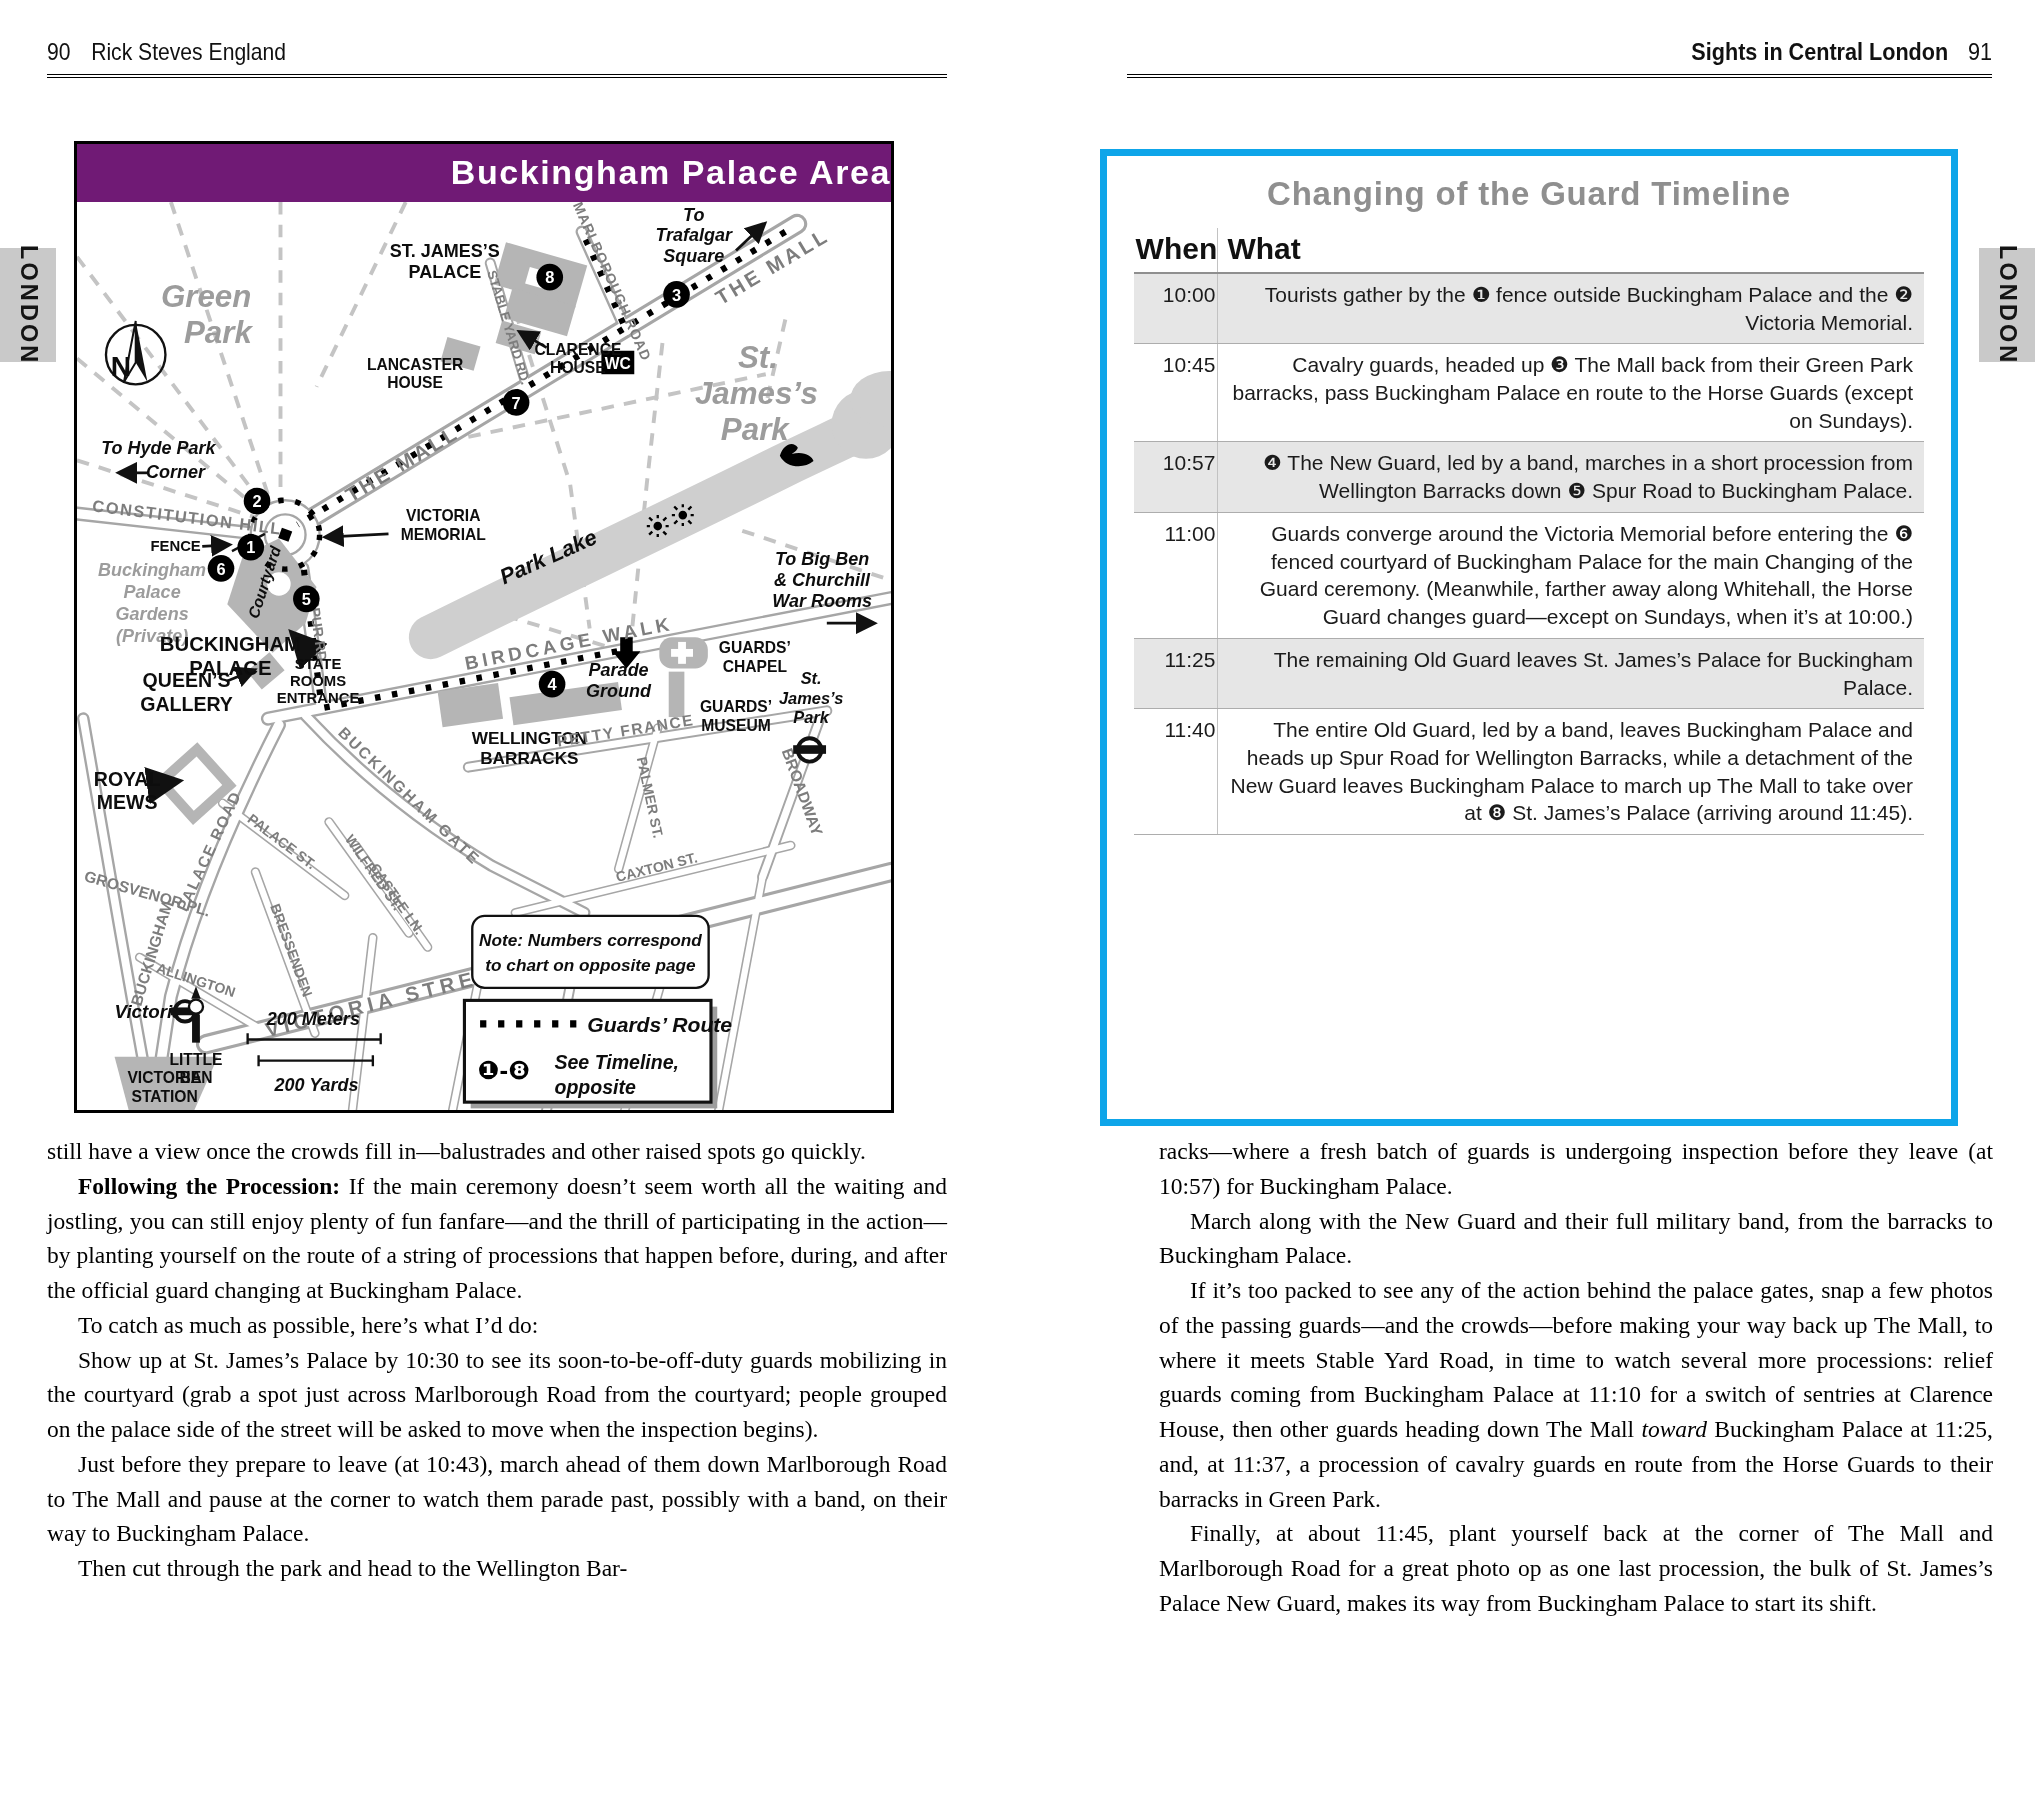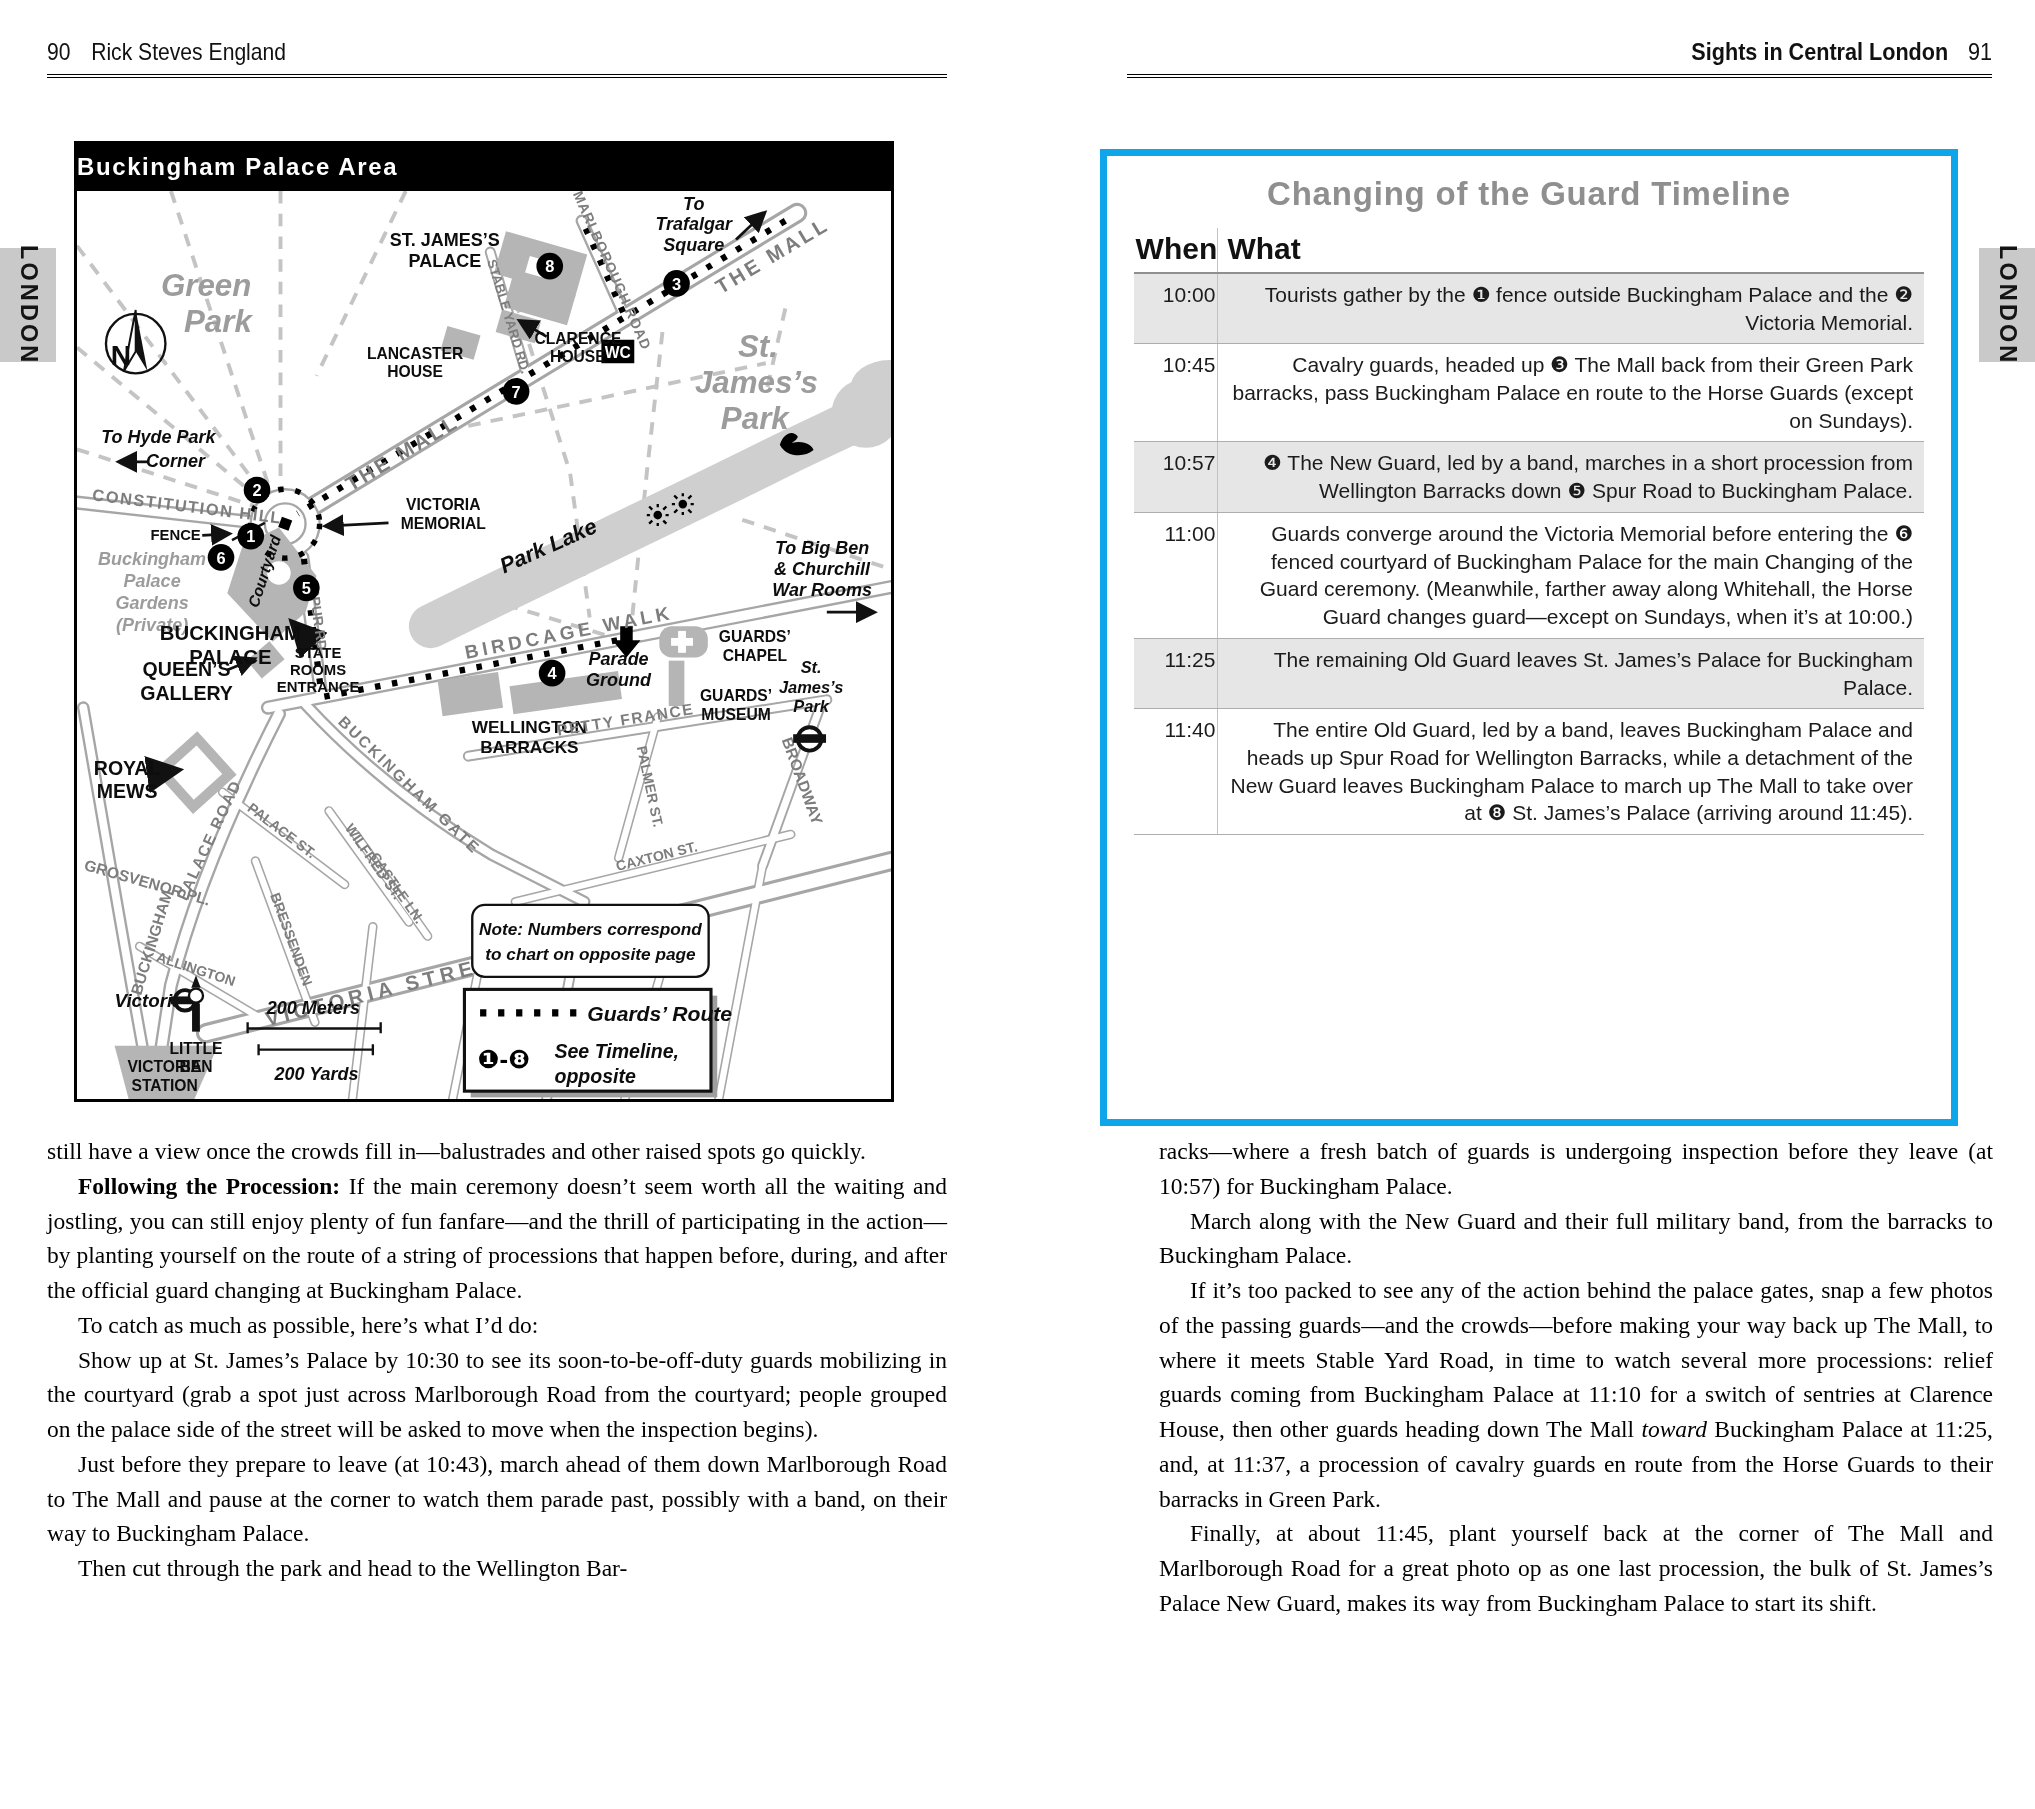--- a/index.html
+++ b/index.html
@@ -16,21 +16,21 @@
   .rule-l { left:47px; width:900px; }
   .rule-r { left:1127px; width:865px; }
 
   
   .tab { position:absolute; top:248px; width:56px; height:114px; background:#c9c9c9; display:flex; align-items:center; justify-content:center; }
   .tab-l { left:0; } .tab-r { left:1979px; }
   .tab span { writing-mode:vertical-rl; font-family:"Liberation Sans",sans-serif; font-weight:700; font-size:23.5px; letter-spacing:3.1px; color:#141414; }
 
   
   .mappanel { position:absolute; left:74px; top:141px; width:814px; border:3.1px solid #000; background:#fff; }
-  .maptitle { background:#000000; color:#fff; text-align:left; font-family:"Liberation Sans",sans-serif; font-weight:700; font-size:24px; letter-spacing:1.6px; padding:8.6px 0 10.2px; }
+  .maptitle { background:#701a75; color:#fff; text-align:right; font-family:"Liberation Sans",sans-serif; font-weight:700; font-size:34px; letter-spacing:1.6px; padding:8.6px 0 10.2px; }
   .mappanel svg { display:block; }
 
   
   .rd-c { stroke:#a6a6a6; fill:none; stroke-linecap:round; }
   .rd-f { stroke:#ffffff; fill:none; stroke-linecap:round; }
   .dashp { stroke:#c4c4c4; stroke-width:5; fill:none; stroke-dasharray:16 13; }
   .route { stroke:#000; fill:none; stroke-dasharray:7 15; }
   .bld { fill:#b5b5b5; }
   svg text { font-family:"Liberation Sans","DejaVu Sans",sans-serif; }
   .mid { text-anchor:middle; }

